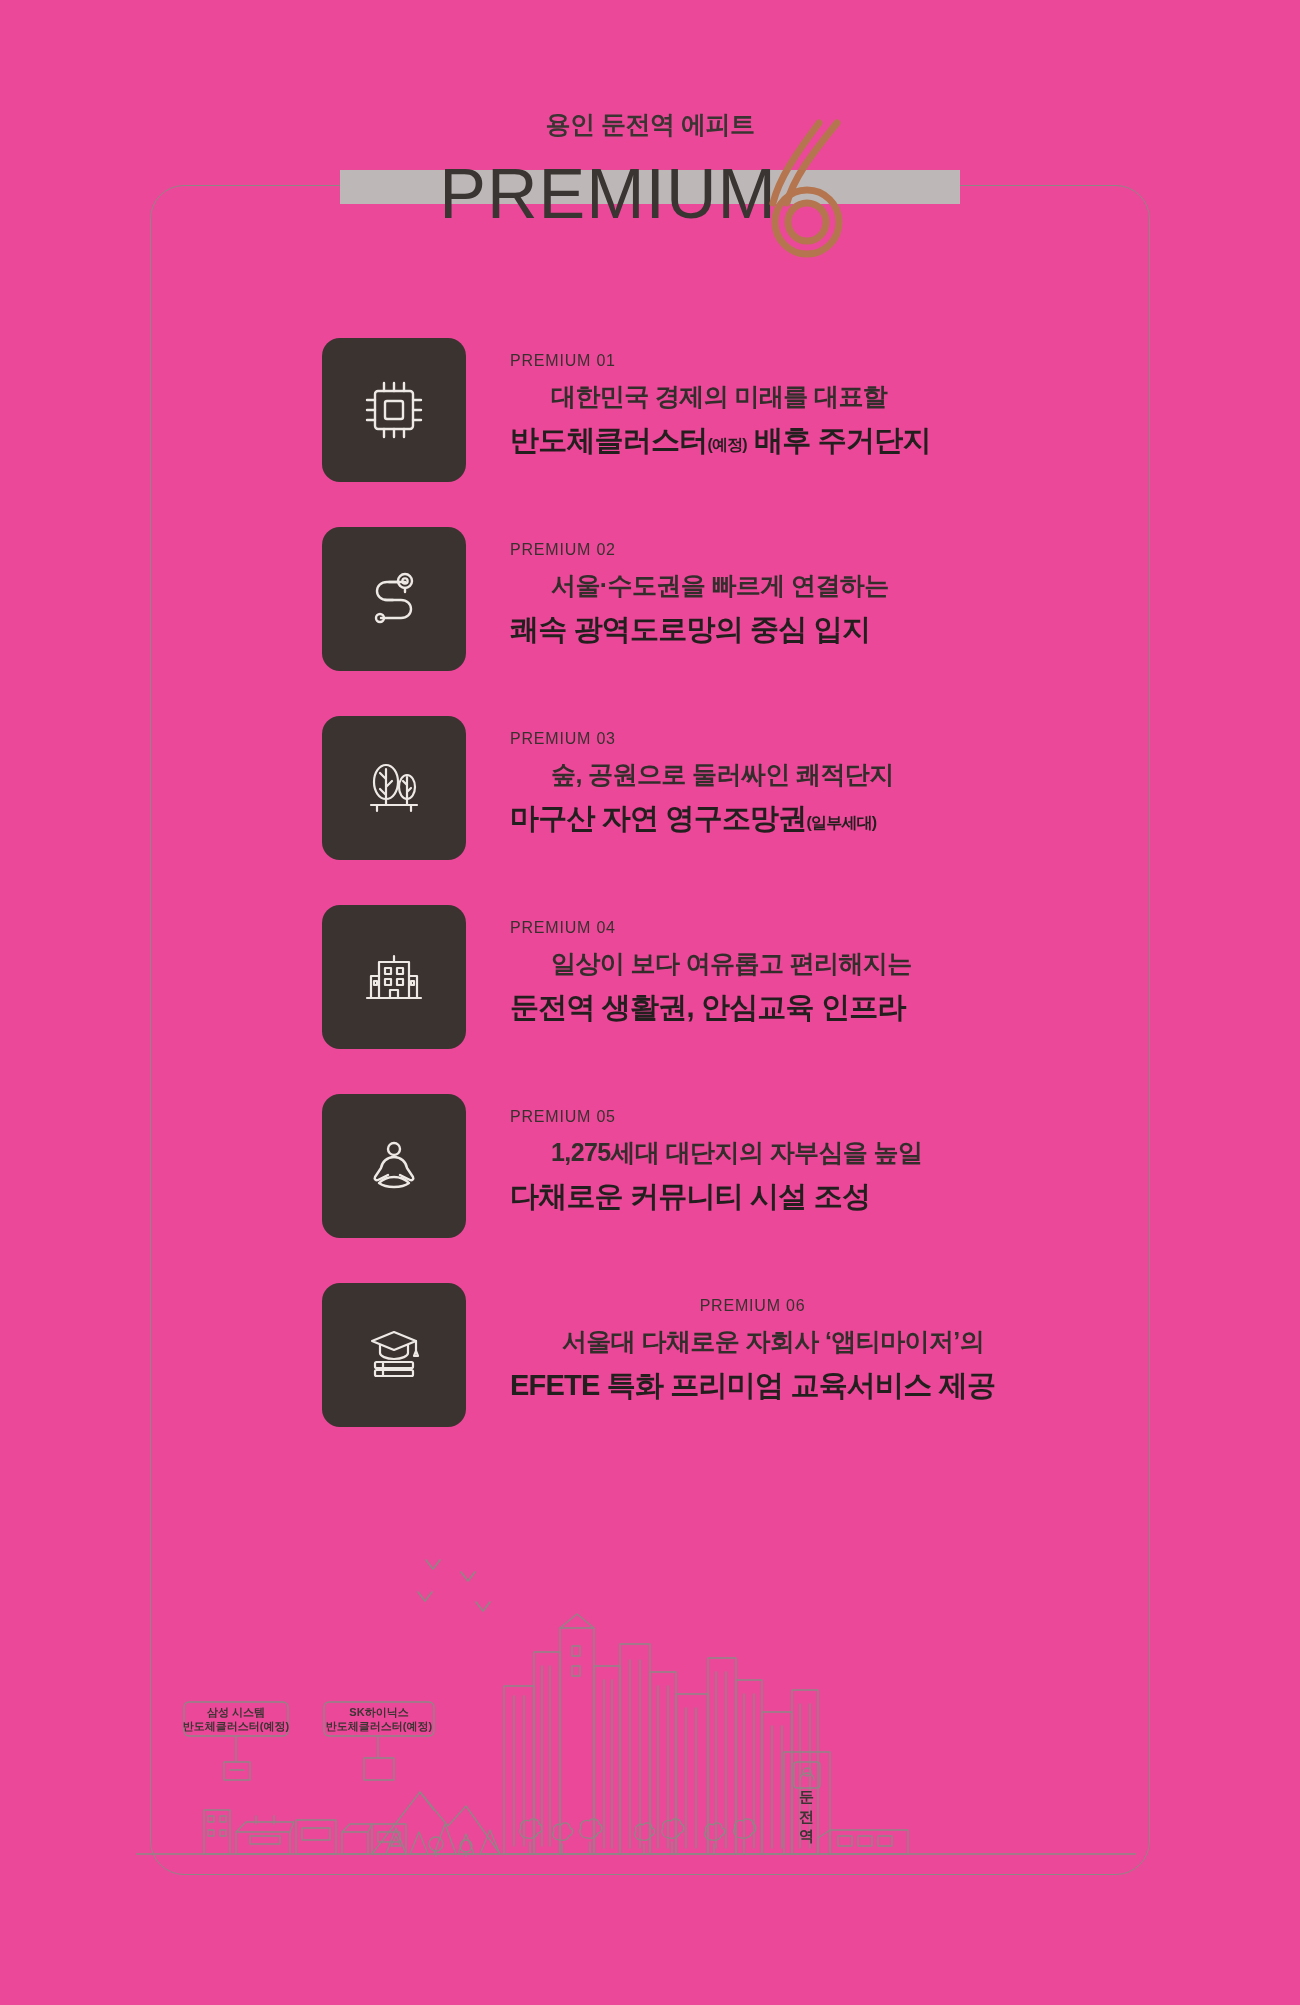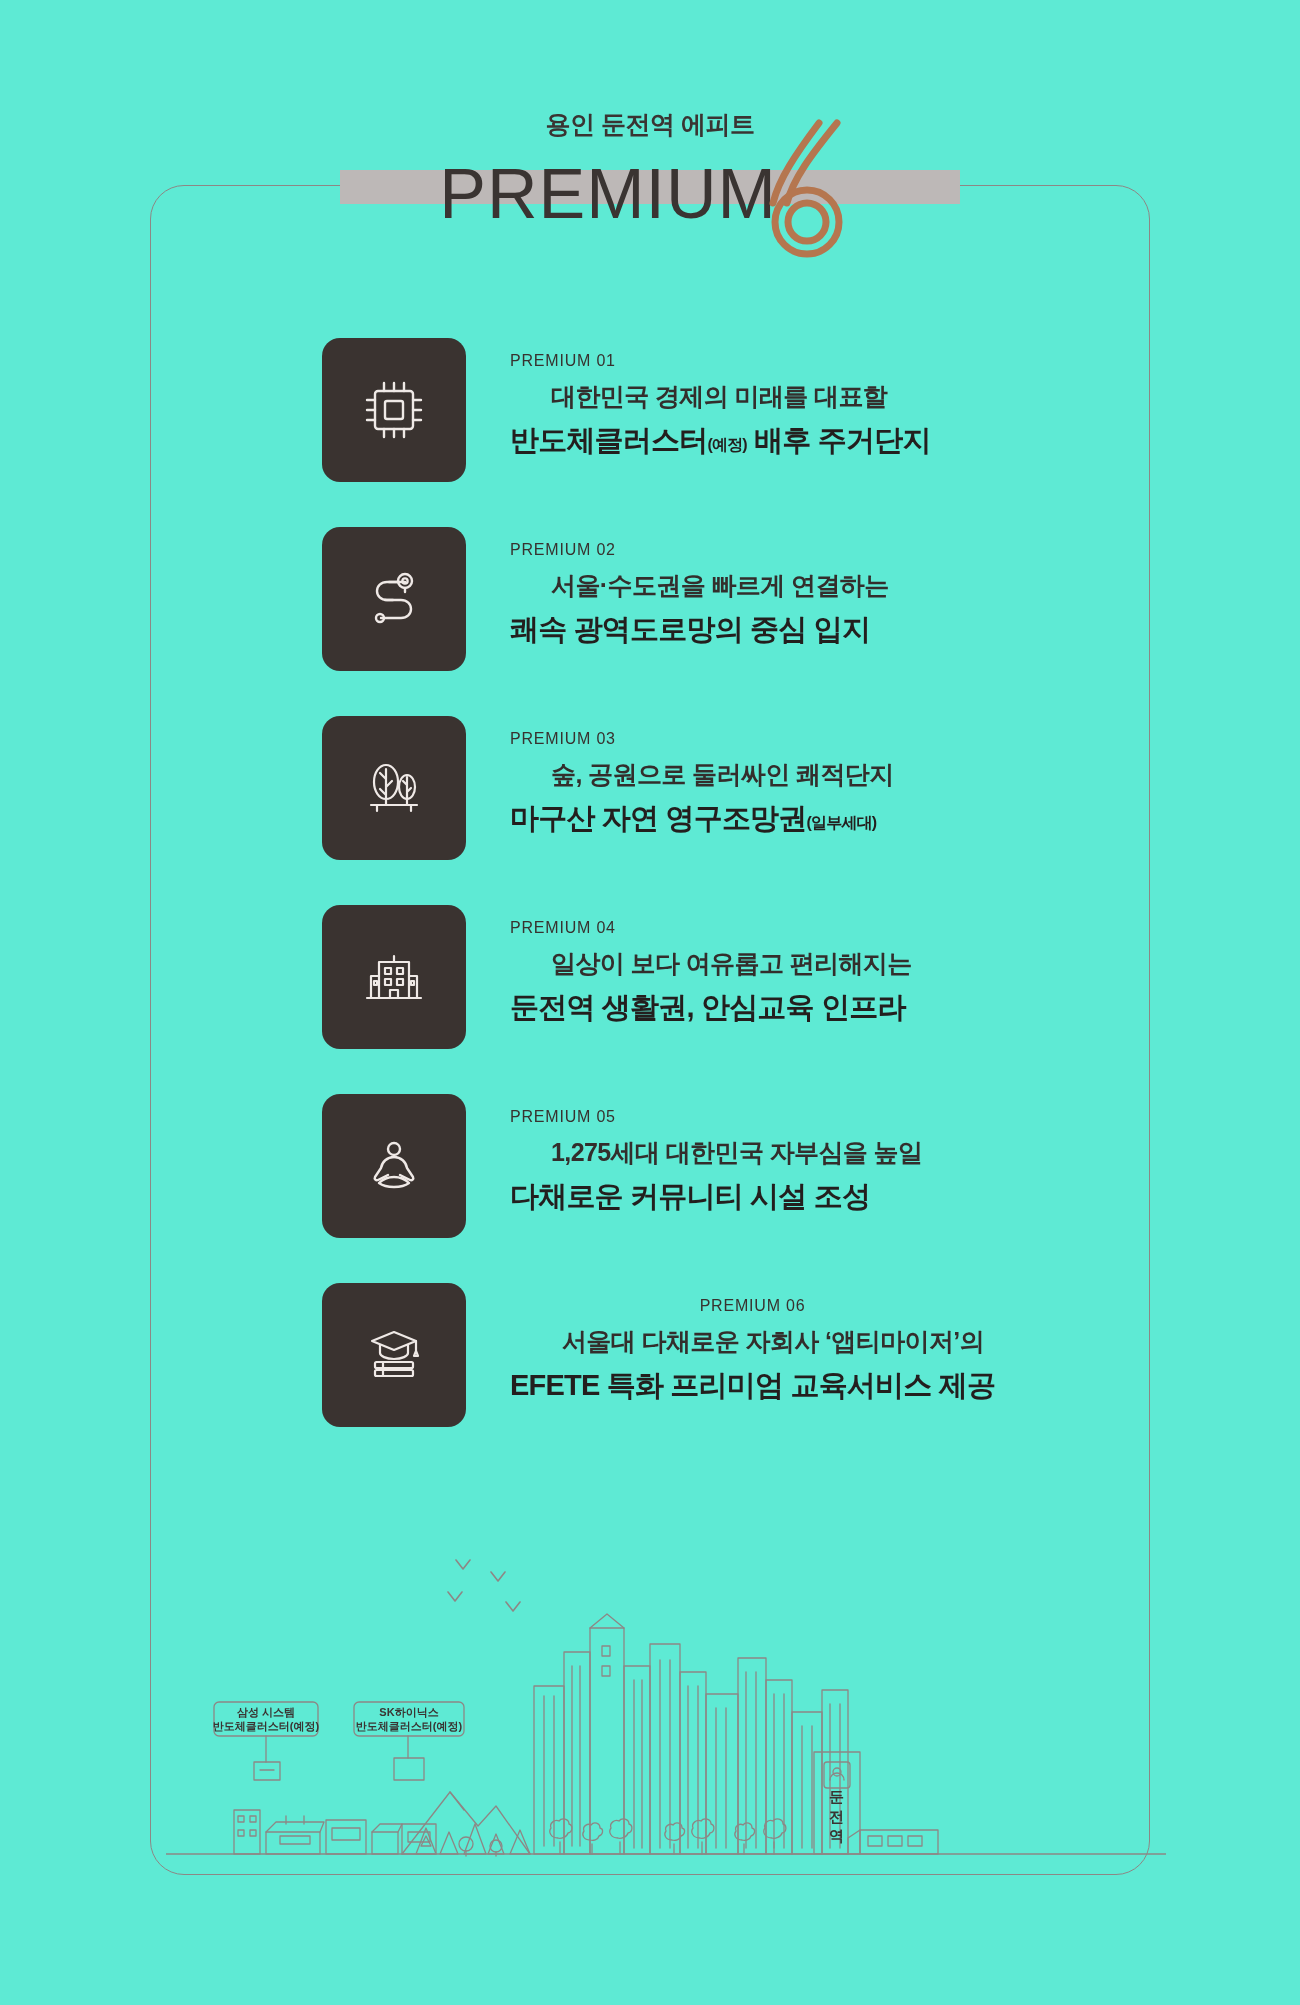--- a/index.html
+++ b/index.html
@@ -9,21 +9,21 @@
     height: 2005px;
     background: #bdb8b7;
     font-family: "Liberation Sans", "DejaVu Sans", sans-serif;
     color: #2f2b29;
     overflow: hidden;
   }
   .page {
     position: relative;
     width: 1300px;
     height: 2005px;
-    background: #5eead4;
+    background: #ec4899;
   }
 
   
   .header {
     position: absolute;
     left: 0; top: 108px;
     width: 1300px;
     text-align: center;
     z-index: 5;
   }
@@ -120,21 +120,21 @@
     font-size: 29px;
     font-weight: 800;
     letter-spacing: -0.8px;
     color: #231f1e;
   }
   .fline2 .sm { font-size: 16px; font-weight: 700; }
 
   
   .illus {
     position: absolute;
-    left: 166px;
+    left: 136px;
     top: 1480px;
     width: 1000px;
     height: 395px;
     z-index: 2;
   }
   .illus svg { display: block; }
 
   .tagbox-label {
     font-size: 11px;
     font-weight: 700;
@@ -255,21 +255,21 @@
           <g fill="none" stroke="#efe9e6" stroke-width="2.4" stroke-linecap="round" stroke-linejoin="round">
             <circle cx="35" cy="18" r="6"></circle>
             <path d="M35 26c-7 0-12 5-13 11l-6 9c-1 2 1 4 3 3l10-5"></path>
             <path d="M35 26c7 0 12 5 13 11l6 9c1 2-1 4-3 3l-10-5"></path>
             <path d="M20 52c4-4 9-6 15-6s11 2 15 6c-4 3-9 4-15 4s-11-1-15-4z"></path>
           </g>
         </svg>
       </div>
       <div class="ftext">
         <div class="ftag">PREMIUM 05</div>
-        <div class="fline1">1,275세대 대한민국 자부심을 높일</div>
+        <div class="fline1">1,275세대 대단지의 자부심을 높일</div>
         <div class="fline2"><span>다채로운 커뮤니티 시설 조성</span><span class="sm"></span><span></span></div>
       </div>
     </div>
 
     <div class="feature">
       <div class="icon-box">
         <svg width="70" height="70" viewBox="0 0 70 70" aria-hidden="true">
           <g fill="none" stroke="#efe9e6" stroke-width="2.2" stroke-linecap="round" stroke-linejoin="round">
             <path d="M35 12 57 21 35 30 13 21z"></path>
             <path d="M21 25v8c0 3 6 6 14 6s14-3 14-6v-8"></path>

